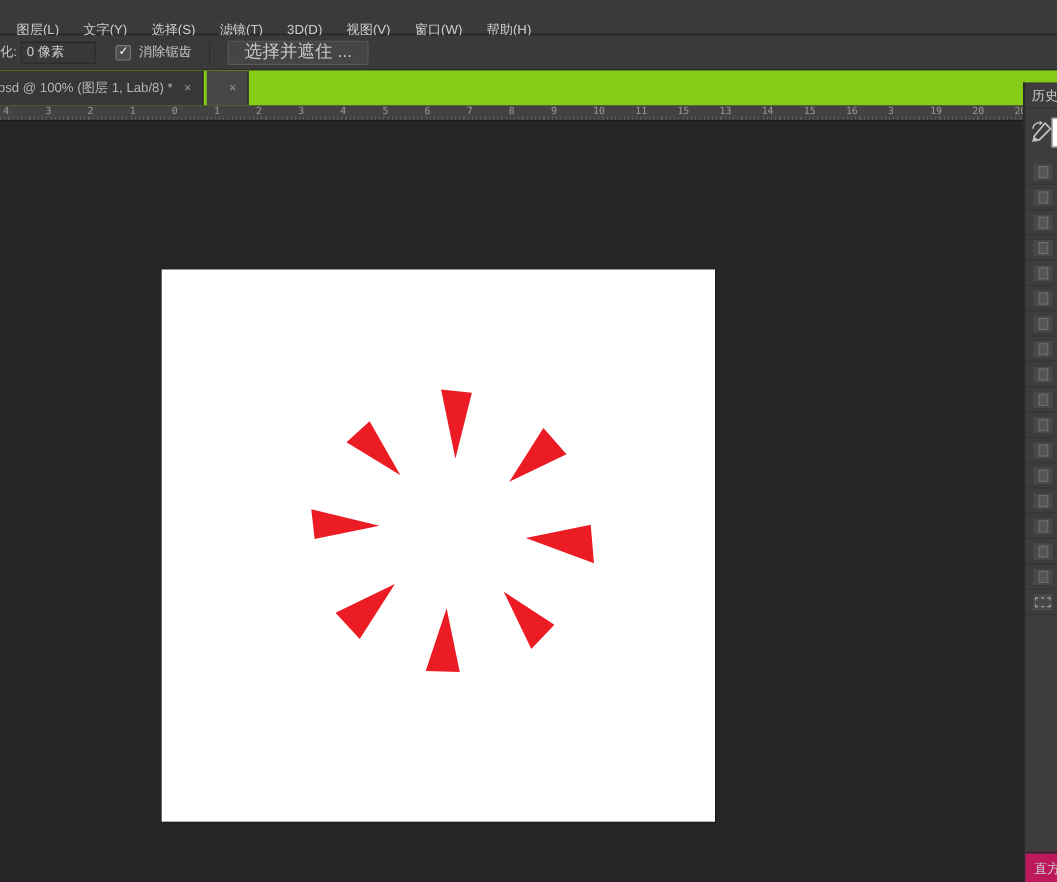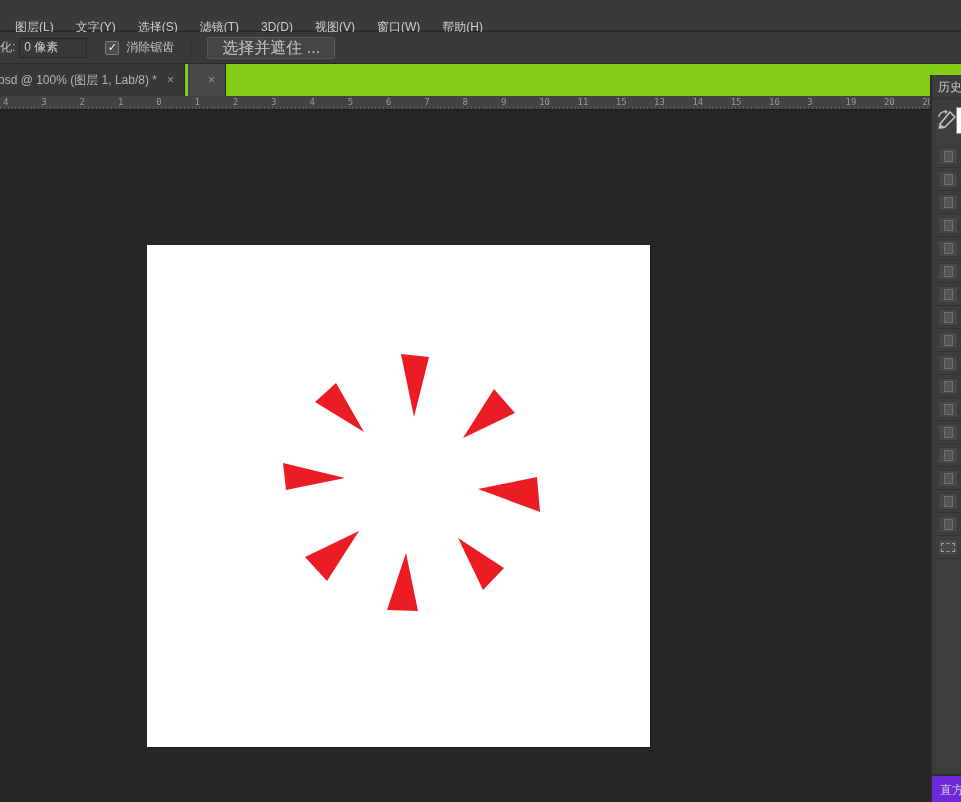--- a/index.html
+++ b/index.html
@@ -115,21 +115,21 @@
   .h-thumb {
     width:20px; height:17px; background:#484848; border:1px solid #3a3a3a;
     display:flex; align-items:center; justify-content:center;
   }
   .h-glyph { width:9px; height:11px; border:1px solid #6e6e6e; background:#555555; }
   .h-row.marquee .h-glyph {
     width:14px; height:9px; border:1px dashed #a0a0a0; background:transparent;
   }
   .panel-bottom {
     position:absolute; left:0; bottom:0; width:100%; height:28px;
-    background:#6d28d9; border-top:2px solid #2c2c2c;
+    background:#be185d; border-top:2px solid #2c2c2c;
     line-height:28px; padding-left:8px; color:#cccccc; white-space:nowrap;
   }
 </style>
 </head>
 <body>
 
 <div class="menubar">
   <div class="menu-item">图层(L)</div>
   <div class="menu-item">文字(Y)</div>
   <div class="menu-item">选择(S)</div>

